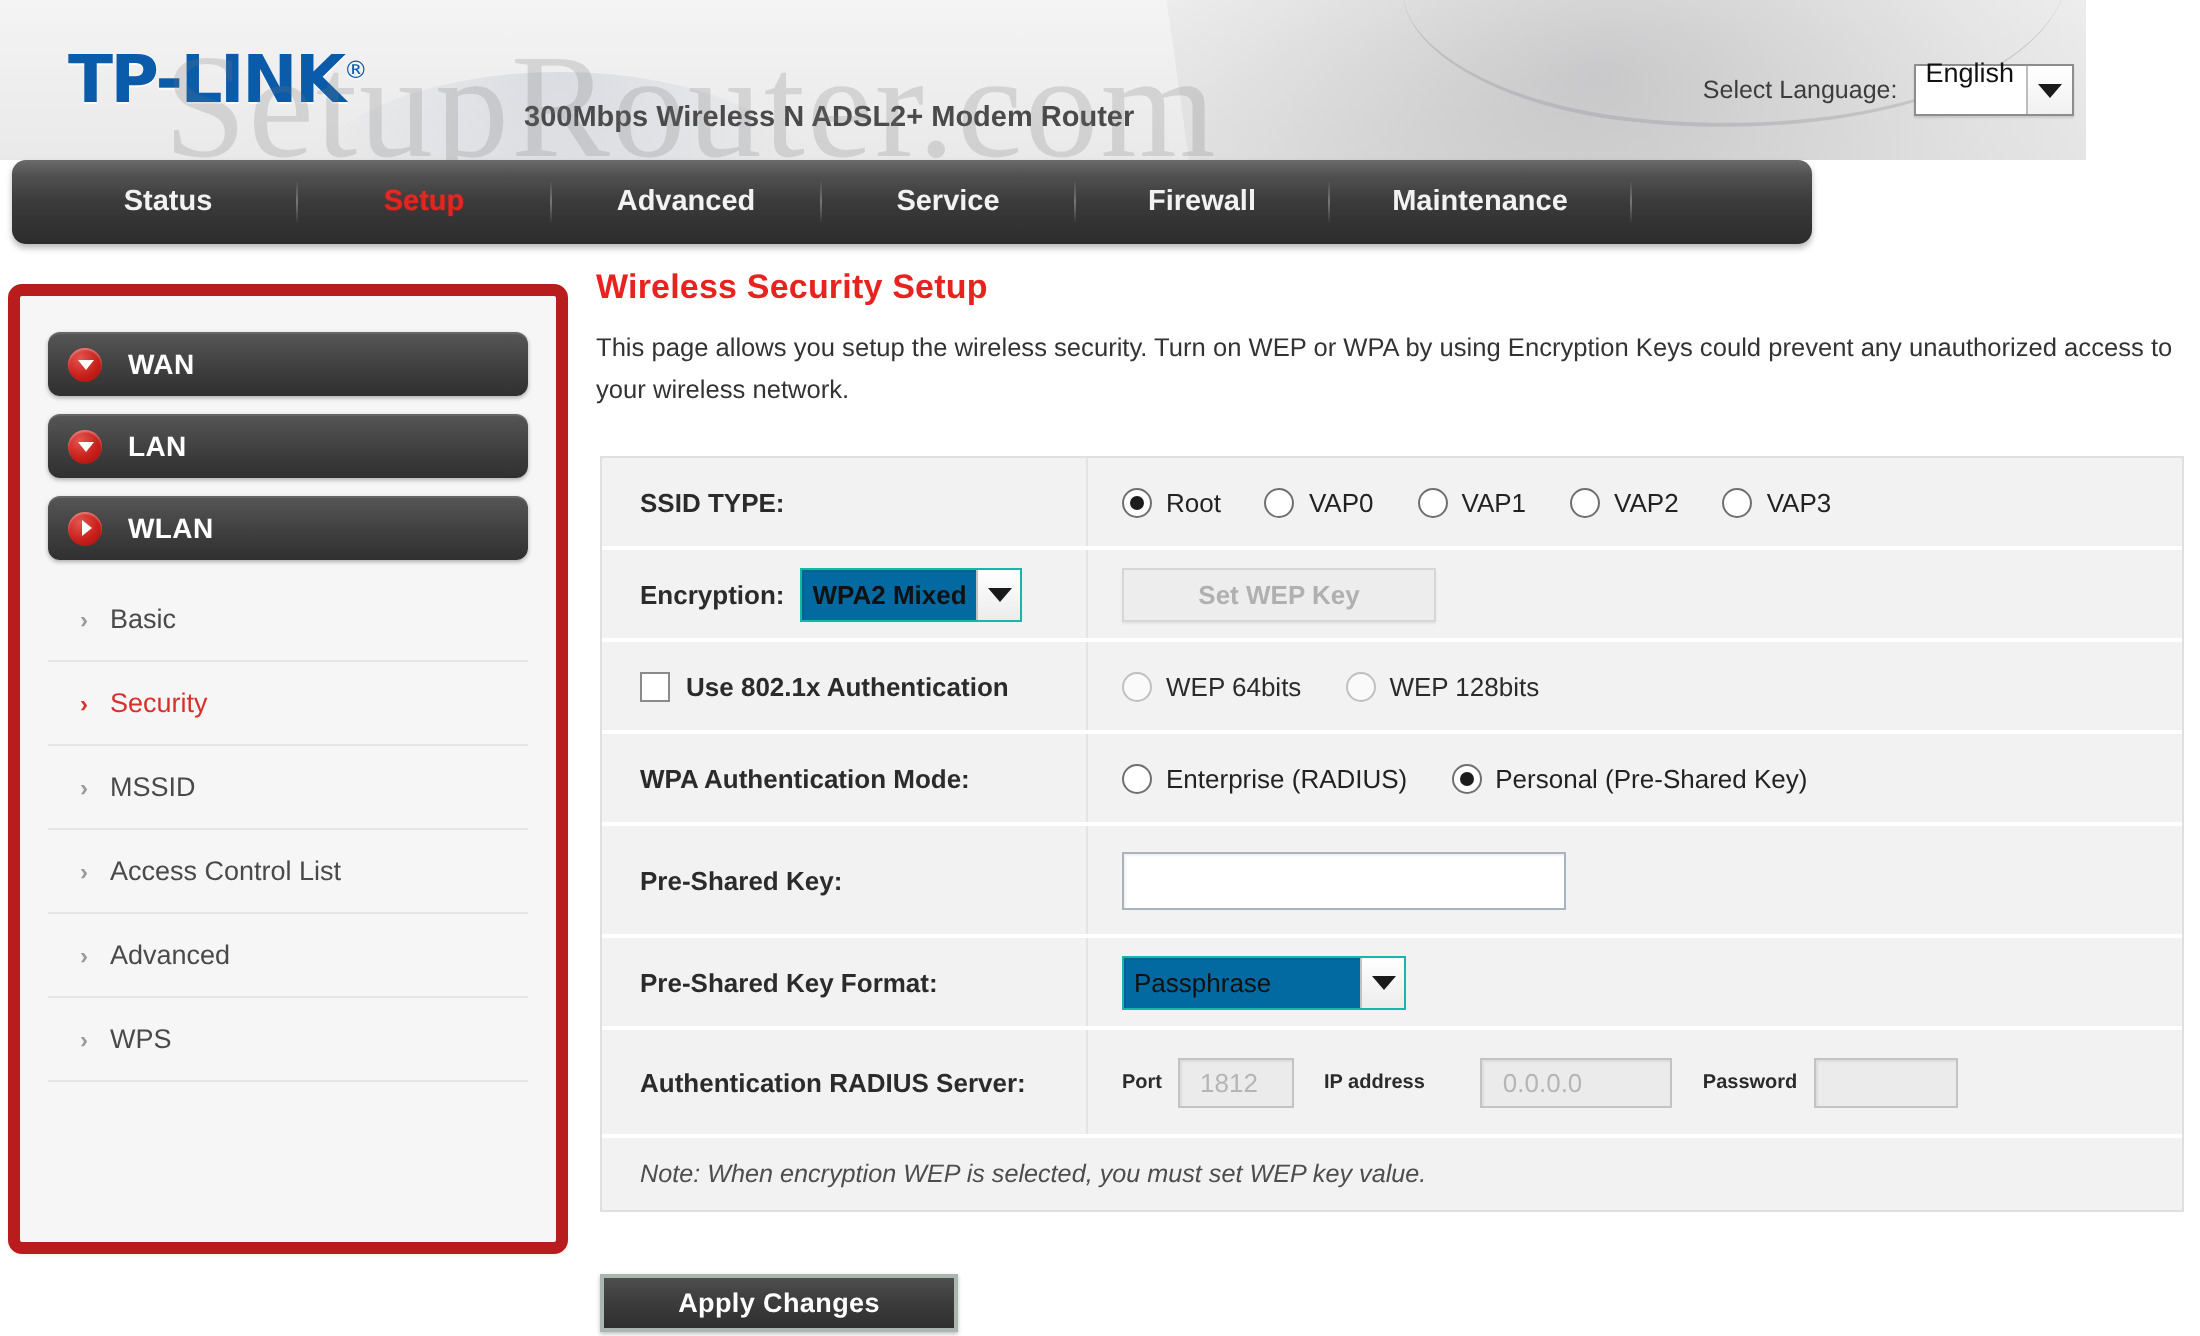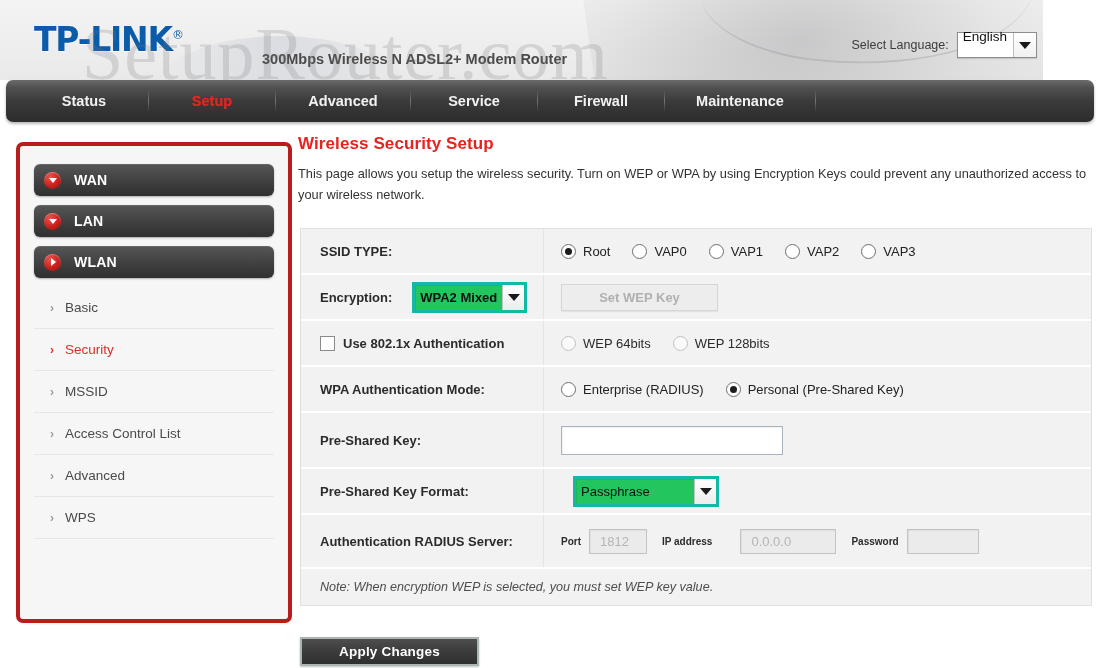--- a/index.html
+++ b/index.html
@@ -96,21 +96,21 @@
     position: absolute; left: 42px; top: 12px;
     font-family: "Liberation Serif", serif;
     font-size: 74px; color: rgba(120,120,120,0.22);
     letter-spacing: 1px; white-space: nowrap;
     pointer-events: none; z-index: 6; margin-left: 40px;
   }
 
   
   .navbar {
     position: absolute; left: 6px; top: 80px;
-    width: 1088px; height: 42px;
+    width: 900px; height: 42px;
     background: linear-gradient(180deg,#5a5a5a 0%,#454545 18%,#3a3a3a 52%,#2c2c2c 100%);
     border-radius: 7px;
     z-index: 7;
     box-shadow: 0 2px 3px rgba(0,0,0,0.28);
     display: flex; align-items: center;
   }
   .navbar::after{
     content:""; position:absolute; left:0; right:0; top:0; height:50%;
     border-radius:7px 7px 0 0;
     background: linear-gradient(180deg,rgba(255,255,255,0.10),rgba(255,255,255,0));
@@ -133,24 +133,23 @@
     position: absolute; left: 0; top: 122px;
     width: 1100px; height: 546px;
     background: #ffffff;
   }
 
   
   .sidebar {
     position: absolute; left: 4px; top: 20px;
     width: 268px; height: 473px;
     background: #f6f6f6;
-    border: 4px solid #b91c1c;
+    border: 6px solid #b91c1c;
     border-radius: 7px;
     box-shadow: 0 1px 2px rgba(0,0,0,0.05);
-    margin-left: 12px;
   }
   .side-btn {
     position: relative;
     margin: 0 14px 9px 14px;
     height: 32px;
     border-radius: 6px;
     background: linear-gradient(180deg,#565656 0%,#464646 40%,#3a3a3a 70%,#303030 100%);
     box-shadow: 0 1px 2px rgba(0,0,0,0.30), inset 0 1px 0 rgba(255,255,255,0.10);
     display: flex; align-items: center;
   }
@@ -261,22 +260,22 @@
 
   
   .checkbox {
     width: 13px; height: 13px; border: 1px solid #8a8a8a; background: #fff;
     flex: 0 0 auto;
   }
 
   
   .sel {
     display: inline-flex; align-items: stretch;
-    border: 3px solid #14b8a6; background: #22c55e;
-    height: 25px; box-shadow: inset 1px 1px 0 rgba(0,0,0,0.07); margin-left: 12px;
+    border: 1px solid #14b8a6; background: #0369a1;
+    height: 25px; box-shadow: inset 1px 1px 0 rgba(0,0,0,0.07);
   }
   .sel .val {
     padding: 0 5px; font-size: 13px; color: #111;
     display: flex; align-items: center; white-space: nowrap;
   }
   .sel .arrowbox {
     width: 21px; border-left: 1px solid #c2c2c2;
     background: linear-gradient(180deg,#ffffff,#ececec);
     display: flex; align-items: center; justify-content: center;
   }

